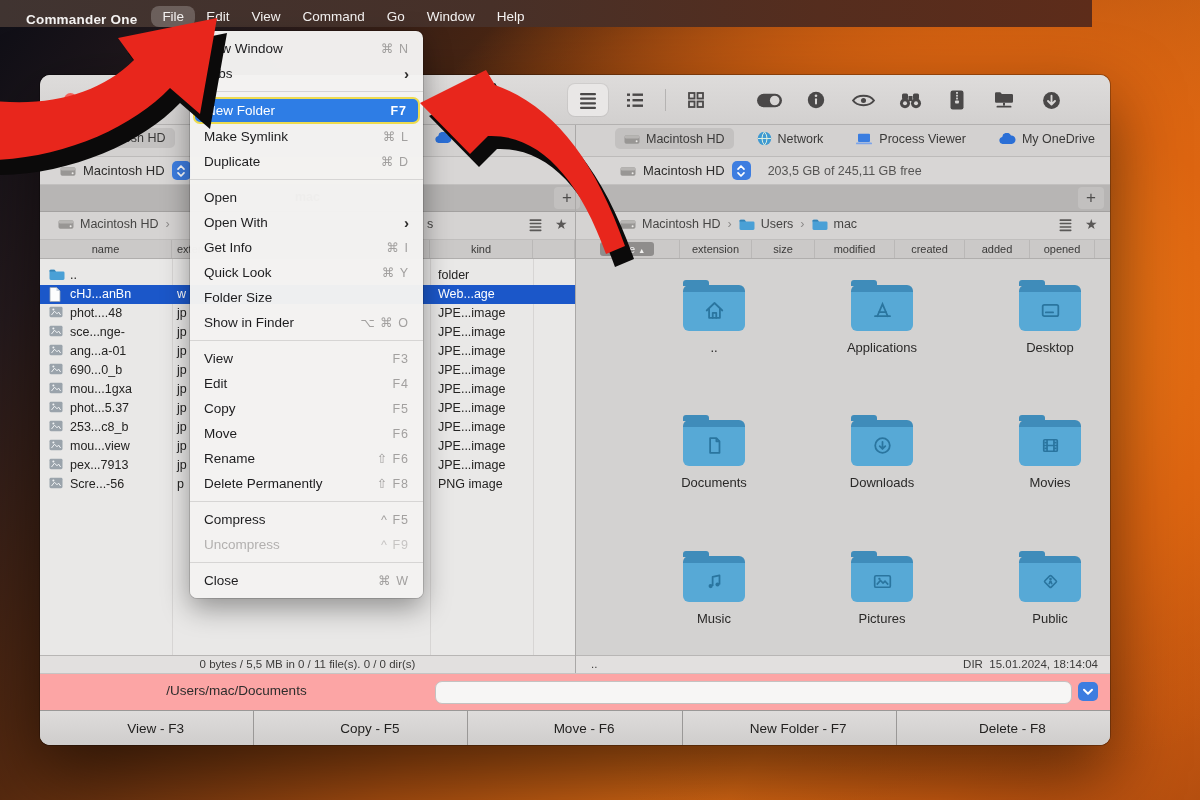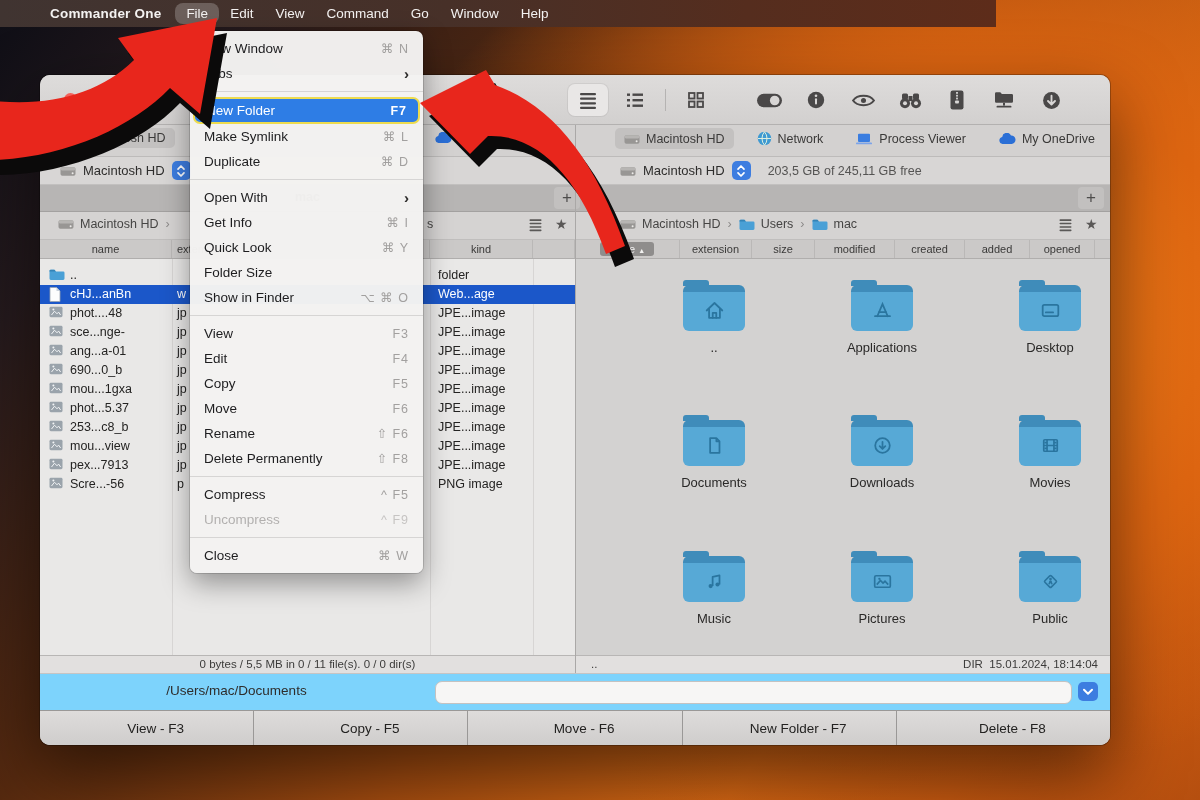--- a/index.html
+++ b/index.html
@@ -7,23 +7,23 @@
   .stage{position:relative;width:1200px;height:800px;overflow:hidden;}
 
   
   .desktop{position:absolute;inset:0;
     background:
       radial-gradient(820px 640px at 79% 40%, #ef7d17 0%, #dd6511 38%, rgba(221,101,17,0) 72%),
       radial-gradient(900px 700px at 96% 88%, #c25510 0%, rgba(194,85,16,0) 60%),
       linear-gradient(128deg,#0e0e16 0%,#251a1d 14%,#55290f 34%,#a44c10 55%,#d96a14 74%,#c95d10 86%,#8c3b0c 100%);}
 
   
-  .menubar{position:absolute;left:0;top:0;width:996px;height:27px;z-index:30;
+  .menubar{position:absolute;left:0;top:0;width:1092px;height:27px;z-index:30;
     background:linear-gradient(90deg,#403431 0%,#473028 45%,#552d1e 75%,#5d2c1a 100%);
-    display:flex;align-items:center;color:#f4f2f1;font-size:13.5px;padding-left:32px;box-sizing:border-box;}
+    display:flex;align-items:flex-end;color:#f4f2f1;font-size:13.5px;padding-left:8px;box-sizing:border-box;}
   .apple{font-size:15px;margin-right:18px;}
   .mb-app{font-weight:bold;margin-right:14px;letter-spacing:.2px;}
   .mb-item{padding:3px 11px;border-radius:8px;}
   .mb-item.active{background:rgba(255,255,255,.22);}
 
   
   .window{position:absolute;left:40px;top:75px;width:1070px;height:670px;z-index:10;
     background:#d8d6d5;border-radius:10px;box-shadow:0 28px 70px rgba(0,0,0,.55),0 0 0 1px rgba(0,0,0,.25);
     overflow:hidden;font-size:12.5px;color:#2c2b2a;}
   .row{position:absolute;left:0;width:1070px;box-sizing:border-box;}
@@ -87,21 +87,21 @@
   .bfold::before{content:"";position:absolute;top:-5px;left:0;width:26px;height:6px;background:#3f8cba;border-radius:3px 3px 0 0;}
   .bfold svg{position:absolute;left:19px;top:13px;}
   .gi .lbl{margin-top:9px;font-size:13px;color:#2a2928;}
 
   .statusrow{top:580px;height:18px;background:#e2e0df;border-top:1px solid #b8b6b5;font-size:11.5px;color:#3c3b3a;}
   .st-left{position:absolute;left:0;top:0;width:535px;text-align:center;line-height:17px;}
   .st-right{position:absolute;left:535px;top:0;width:535px;line-height:17px;}
   .st-dots{position:absolute;left:16px;}
   .st-info{position:absolute;right:12px;}
 
-  .pathrow{top:598px;height:37px;background:#7dd3fc;border-top:1px solid #c6c4c3;}
+  .pathrow{top:598px;height:37px;background:#fca5a5;border-top:1px solid #c6c4c3;}
   .pathlbl{position:absolute;left:0;top:9px;width:393px;text-align:center;font-size:13.5px;color:#2e2d2c;}
   .pathinput{position:absolute;left:395px;top:7px;width:635px;height:21px;background:#f7f6f5;border:1px solid #c4c2c1;border-radius:7px;}
   .pathbtn{position:absolute;left:1038px;top:8px;width:20px;height:19px;background:#3d7de0;border-radius:5px;display:flex;align-items:center;justify-content:center;}
 
   .fnrow{top:635px;height:35px;background:#d2d0cf;border-top:1px solid #9a9897;display:flex;}
   .fnbtn{flex:1;border-right:1px solid #9a9897;background:linear-gradient(#dedcdb,#cfcdcc);
     display:flex;align-items:center;justify-content:center;font-size:13.5px;color:#232221;padding-left:18px;}
   .fnbtn:last-child{border-right:none;}
 
   .pane-divider{position:absolute;left:535px;top:50px;width:1px;height:548px;background:#aaa8a7;}
@@ -772,20 +772,24 @@
           <span class="mi-label">Make Symlink</span>
           <span class="mi-right">⌘ L</span>
         </div>
         <div class="menu-item">
           <span class="mi-label">Duplicate</span>
           <span class="mi-right">⌘ D</span>
         </div>
       </div>
       <div class="menu-section">
         <div class="menu-item">
+          <span class="mi-label">Open</span>
+          <span class="mi-right"></span>
+        </div>
+        <div class="menu-item">
           <span class="mi-label">Open With</span>
           <span class="mi-right sub">›</span>
         </div>
         <div class="menu-item">
           <span class="mi-label">Get Info</span>
           <span class="mi-right">⌘ I</span>
         </div>
         <div class="menu-item">
           <span class="mi-label">Quick Look</span>
           <span class="mi-right">⌘ Y</span>

